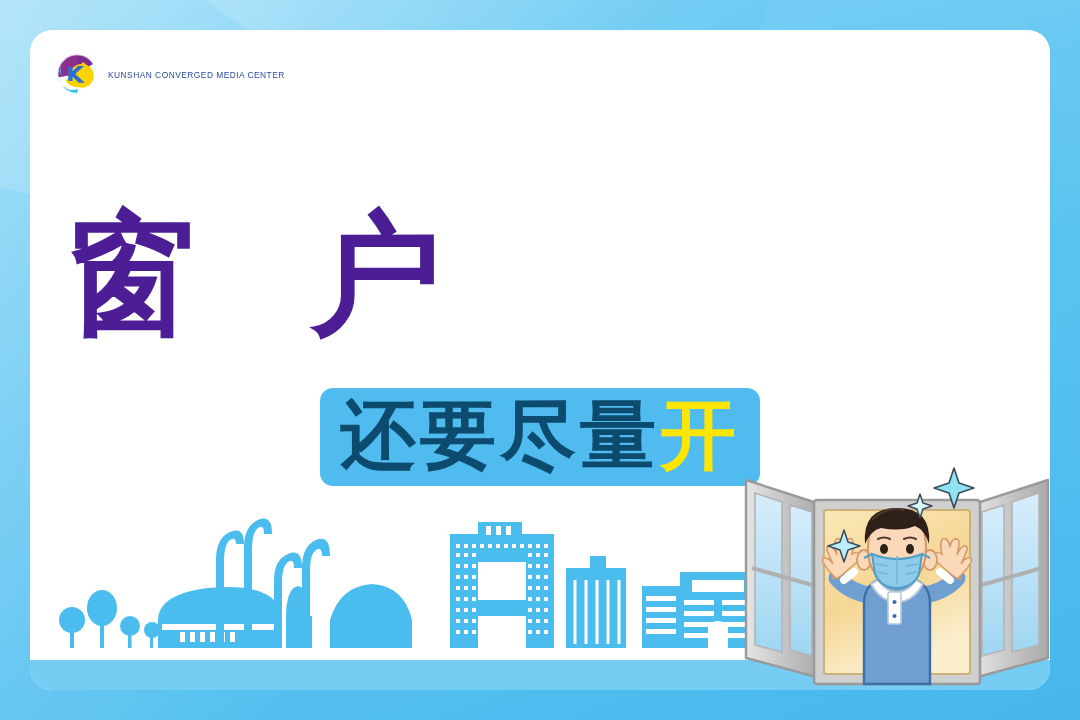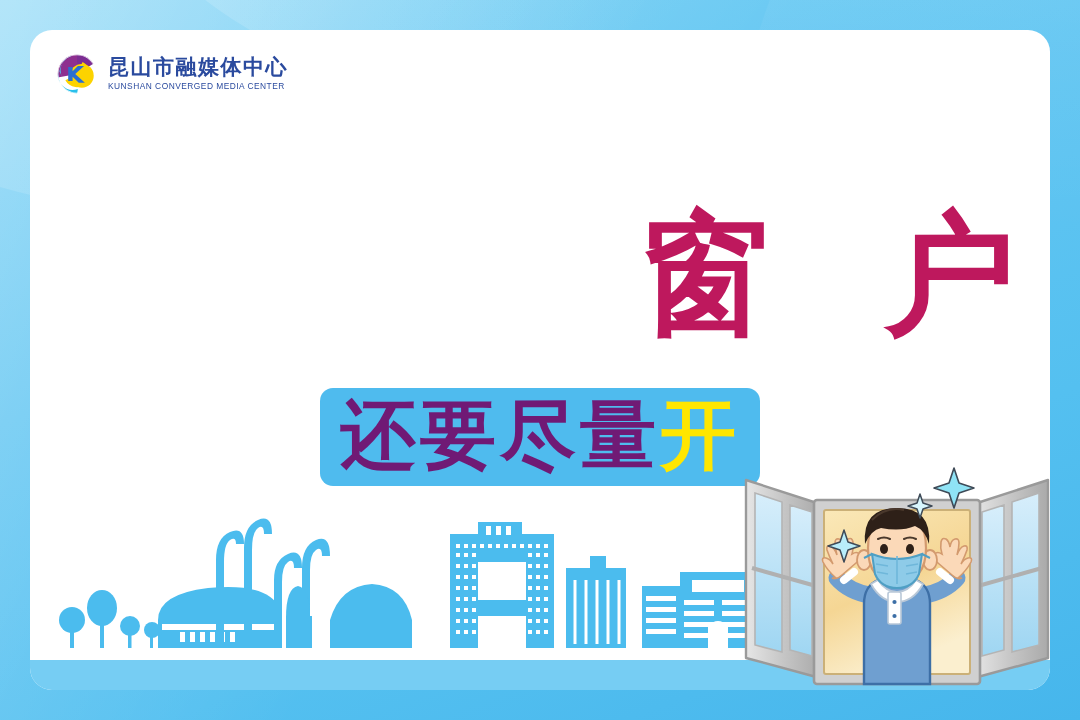--- a/index.html
+++ b/index.html
@@ -41,38 +41,38 @@
     font-size:21px;font-weight:bold;color:#2a4a9e;letter-spacing:1.5px;
     font-family:"DejaVu Sans","Liberation Sans",sans-serif;
   }
   .logo-en{
     font-size:8.4px;font-weight:normal;color:#2a4a9e;letter-spacing:.48px;
     margin-top:4px;font-family:"Liberation Sans",sans-serif;
   }
 
   
   .headline{
-    position:absolute;left:0;right:0;top:168px;text-align:right;
+    position:absolute;left:0;right:0;top:168px;text-align:left;
     font-family:"DejaVu Sans","Liberation Sans",sans-serif;
-    font-size:132px;font-weight:bold;color:#be185d;
+    font-size:132px;font-weight:bold;color:#4c1d95;
     letter-spacing:34px;text-indent:34px;line-height:1.16;
     white-space:nowrap;
   }
 
   
   .banner-wrap{position:absolute;left:0;right:0;top:358px;display:flex;justify-content:center;}
   .banner{
     background:#4fbbee;border-radius:13px;
     padding:9px 20px 13px 20px;
     display:flex;align-items:center;
     font-family:"DejaVu Sans","Liberation Sans",sans-serif;
     font-size:76px;font-weight:bold;line-height:1;
     letter-spacing:4px;
   }
-  .banner .w{color:#701a75;}
+  .banner .w{color:#0c4a6e;}
   .banner .y{color:#ffe600;}
 
   
   .skyline{position:absolute;left:0;bottom:32px;width:100%;height:190px;}
   .ground{
     position:absolute;left:0;bottom:0;width:100%;height:30px;background:#76cdf3;
   }
 
   
   .illu{position:absolute;right:-12px;bottom:-2px;width:330px;height:240px;}
@@ -105,21 +105,20 @@
           <circle cx="61" cy="54" r="27" fill="#fcd300"></circle>
 
           <path d="M50,96 A46,46 0 0,1 8,42 A34,34 0 0,0 52,84 Z" fill="#29c0ec"></path>
           <path d="M10,44 A42,42 0 0,1 40,8 A34,34 0 0,0 16,56 Z" fill="#4ec9ef"></path>
 
           <path d="M30,34 L30,66 L40,66 L40,56 L54,70 L68,70 L46,50 L66,32 L52,32 L40,44 L40,34 Z" fill="#2b6fd0"></path>
           <circle cx="50" cy="50" r="44" fill="none" stroke="#ffffff" stroke-width="3"></circle>
         </g>
       </svg>
       <div class="logo-text">
-        <div class="logo-cn">昆山市融媒体中心</div>
         <div class="logo-en">KUNSHAN CONVERGED MEDIA CENTER</div>
       </div>
     </div>
 
     <div class="headline">窗 户</div>
 
     <div class="banner-wrap">
       <div class="banner">
         <span class="w">还要尽量</span>
         <span class="y">开</span>

